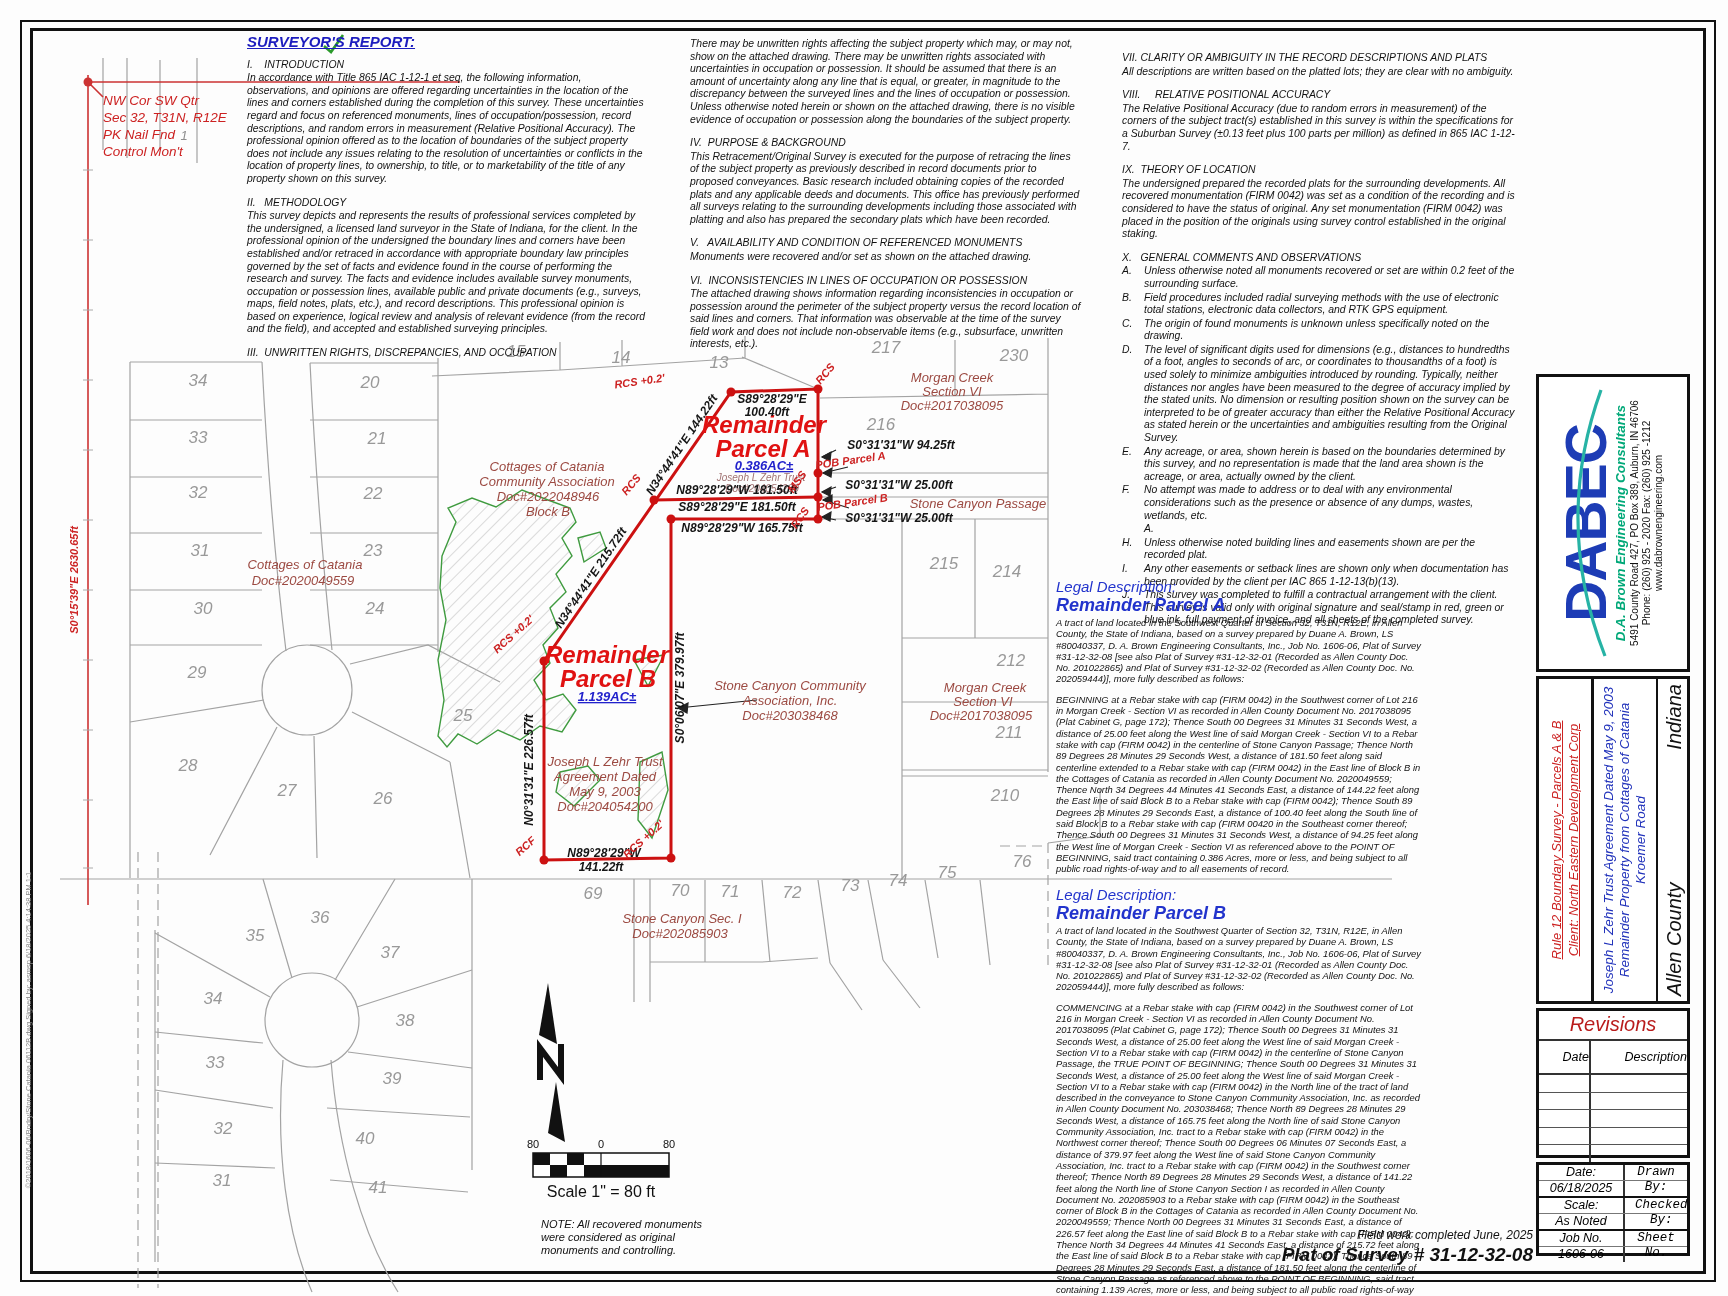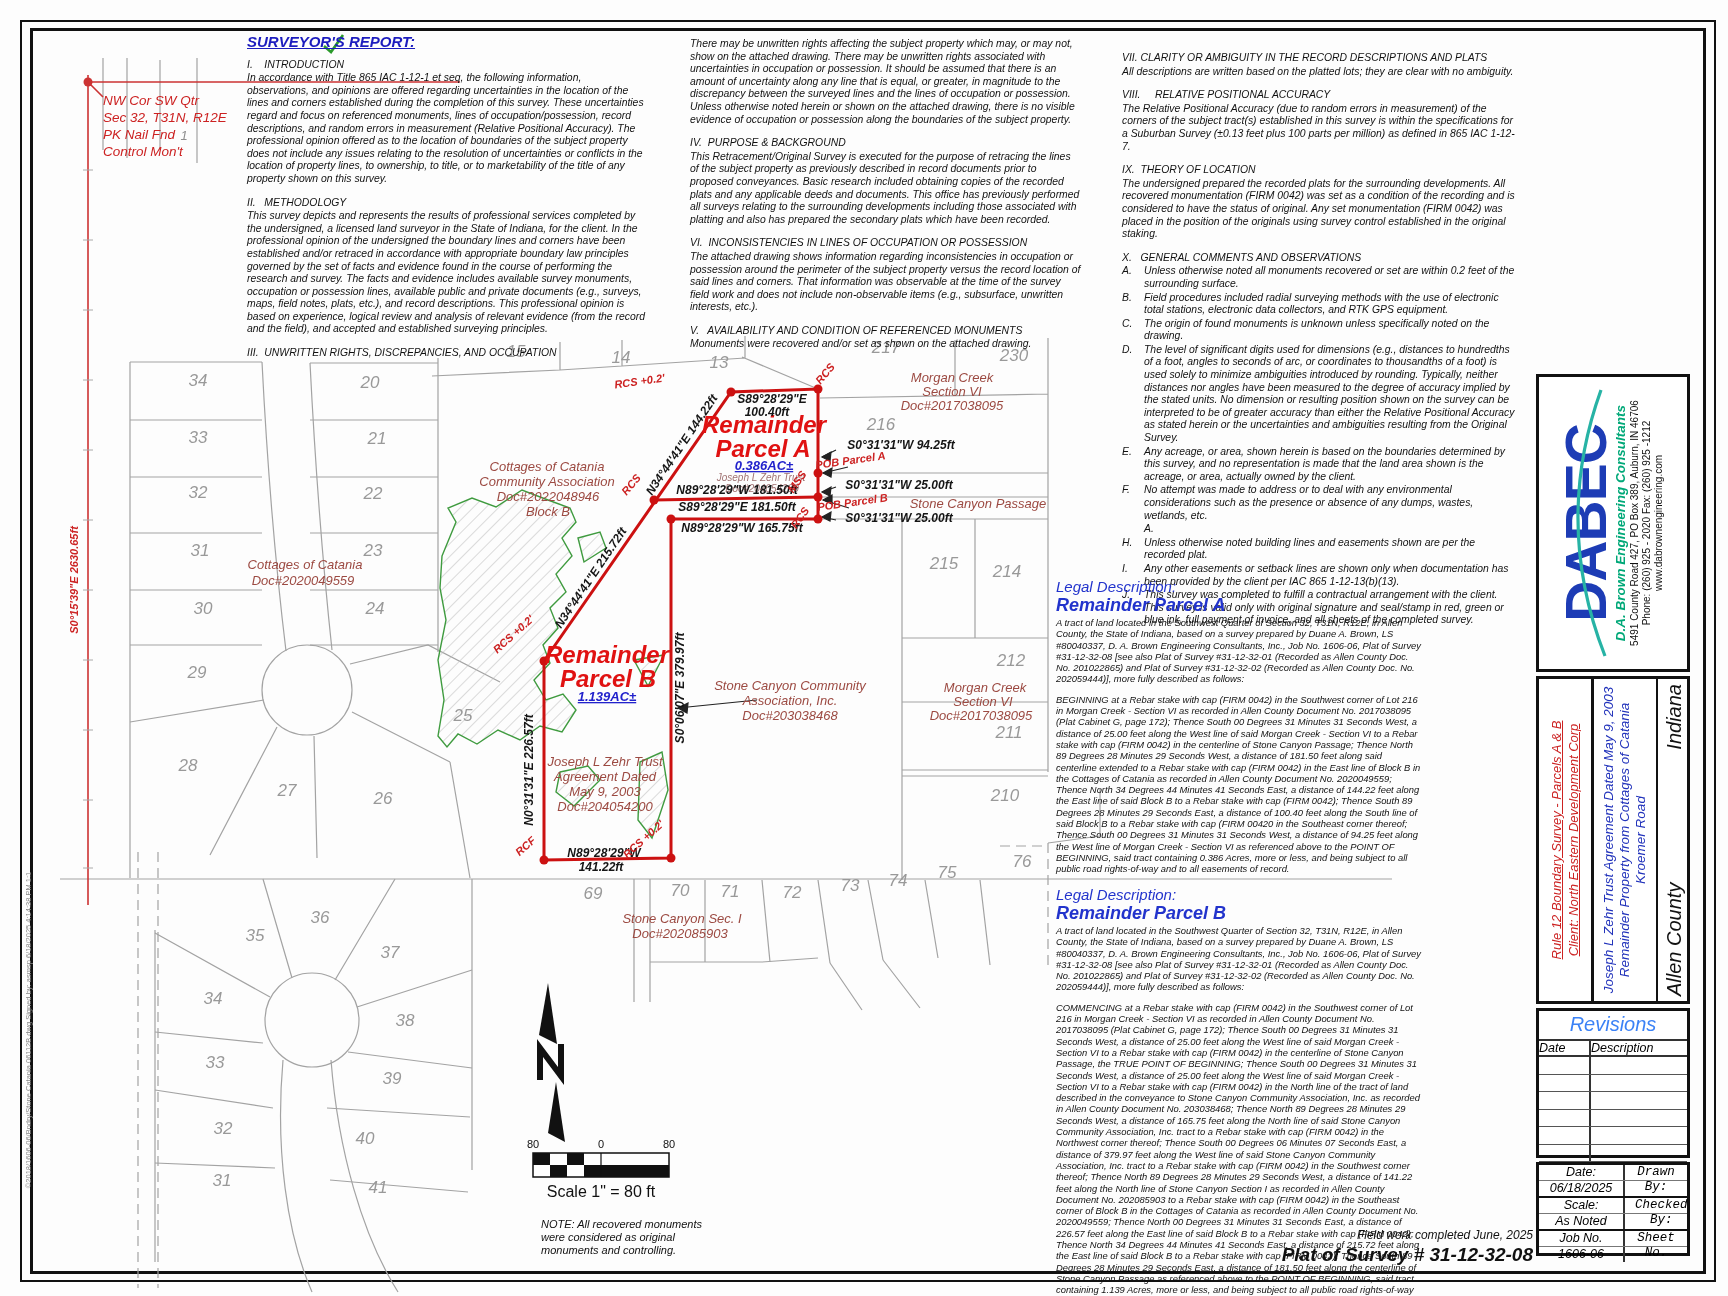--- a/index.html
+++ b/index.html
@@ -49,24 +49,24 @@
   .logo-rot{width:278px;}
   .dabec{font-size:57px;font-weight:bold;color:#1d3cb5;letter-spacing:-1px;line-height:50px;font-family:"Liberation Sans",sans-serif;}
   .dab-green{color:#00a878;font-weight:bold;font-style:italic;font-size:13.5px;line-height:16px;margin-top:2px;}
   .dab-sm{font-size:10px;line-height:12px;color:#111;}
   .proj-col{position:absolute;top:0;bottom:0;}
   .proj-col .vtext{width:312px;}
   .proj-red{color:#cc2222;font-style:italic;font-size:13px;line-height:17px;}
   .proj-red div{text-decoration:underline;}
   .proj-blue{color:#2233bb;font-style:italic;font-size:13.5px;line-height:16px;}
   .county{font-style:italic;font-size:20px;color:#111;display:flex;justify-content:space-between;align-items:center;}
-  .rev-title{font-style:italic;font-size:20px;text-align:center;color:#3b82f6;padding:2px 0 3px;}
+  .rev-title{font-style:italic;font-size:20px;text-align:center;color:#b91c1c;padding:2px 0 3px;}
   .rev-tbl{border-top:2px solid #333;}
   .rev-hd{display:flex;border-bottom:2px solid #333;font-style:italic;font-size:12.5px;}
-  .rev-hd div{padding:0 0;text-align:left;}
+  .rev-hd div{padding:9px 0;text-align:right;}
   .rev-c1{width:50px;border-right:2px solid #333;flex:none;}
   .rev-c2{flex:1;}
   .rev-row{display:flex;height:16.5px;border-bottom:1.5px solid #555;}
   .rev-row .rev-c1{border-right:2px solid #333;}
   .info-sec{border-bottom:2.5px solid #111;}
   .info-sec:last-child{border-bottom:none;}
   .info-r{display:flex;font-style:italic;font-size:12.5px;}
   .info-r div{padding:0 10px;text-align:center;line-height:15px;height:15px;}
   .ic1{width:64px;flex:none;border-right:2px solid #333;}
   .ic2{flex:1;font-family:Liberation Mono, monospace;}
@@ -308,26 +308,26 @@
 
   <div class="col" style="left:690px;top:38px;width:392px;">
     <div class="sec">
         <div>There may be unwritten rights affecting the subject property which may, or may not, show on the attached drawing.  There may be unwritten rights associated with uncertainties in occupation or possession.  It should be assumed that there is an amount of uncertainty along any line that is equal, or greater, in magnitude to the discrepancy between the surveyed lines and the lines of occupation or possession.  Unless otherwise noted herein or shown on the attached drawing, there is no visible evidence of occupation or possession along the boundaries of the subject property.</div>
       </div>
     <div class="sec">
         <div class="sec-h">IV.  PURPOSE &amp; BACKGROUND</div>
       <div>This Retracement/Original Survey is executed for the purpose of retracing the lines of the subject property as previously described in record documents prior to proposed conveyances.  Basic research included obtaining copies of the recorded plats and any applicable deeds and documents.  This office has previously performed all surveys relating to the surrounding developments including those associated with platting and also has prepared the secondary plats which have been recorded.</div>
       </div>
     <div class="sec">
+        <div class="sec-h">V.   AVAILABILITY AND CONDITION OF REFERENCED MONUMENTS</div>
+      <div>Monuments were recovered and/or set as shown on the attached drawing.</div>
+      </div>
+    <div class="sec">
         <div class="sec-h">VI.  INCONSISTENCIES IN LINES OF OCCUPATION OR POSSESSION</div>
       <div>The attached drawing shows information regarding inconsistencies in occupation or possession around the perimeter of the subject property versus the record location of said lines and corners.  That information was observable at the time of the survey field work and does not include non-observable items (e.g., subsurface, unwritten interests, etc.).</div>
-      </div>
-    <div class="sec">
-        <div class="sec-h">V.   AVAILABILITY AND CONDITION OF REFERENCED MONUMENTS</div>
-      <div>Monuments were recovered and/or set as shown on the attached drawing.</div>
       </div>
   </div>
 
   <div class="col" style="left:1122px;top:52px;width:394px;">
     <div class="sec">
         <div class="sec-h">VII. CLARITY OR AMBIGUITY IN THE RECORD DESCRIPTIONS AND PLATS</div>
       <div>All descriptions are written based on the platted lots; they are clear with no ambiguity.</div>
       </div>
     <div class="sec">
         <div class="sec-h">VIII.     RELATIVE POSITIONAL ACCURACY</div>

